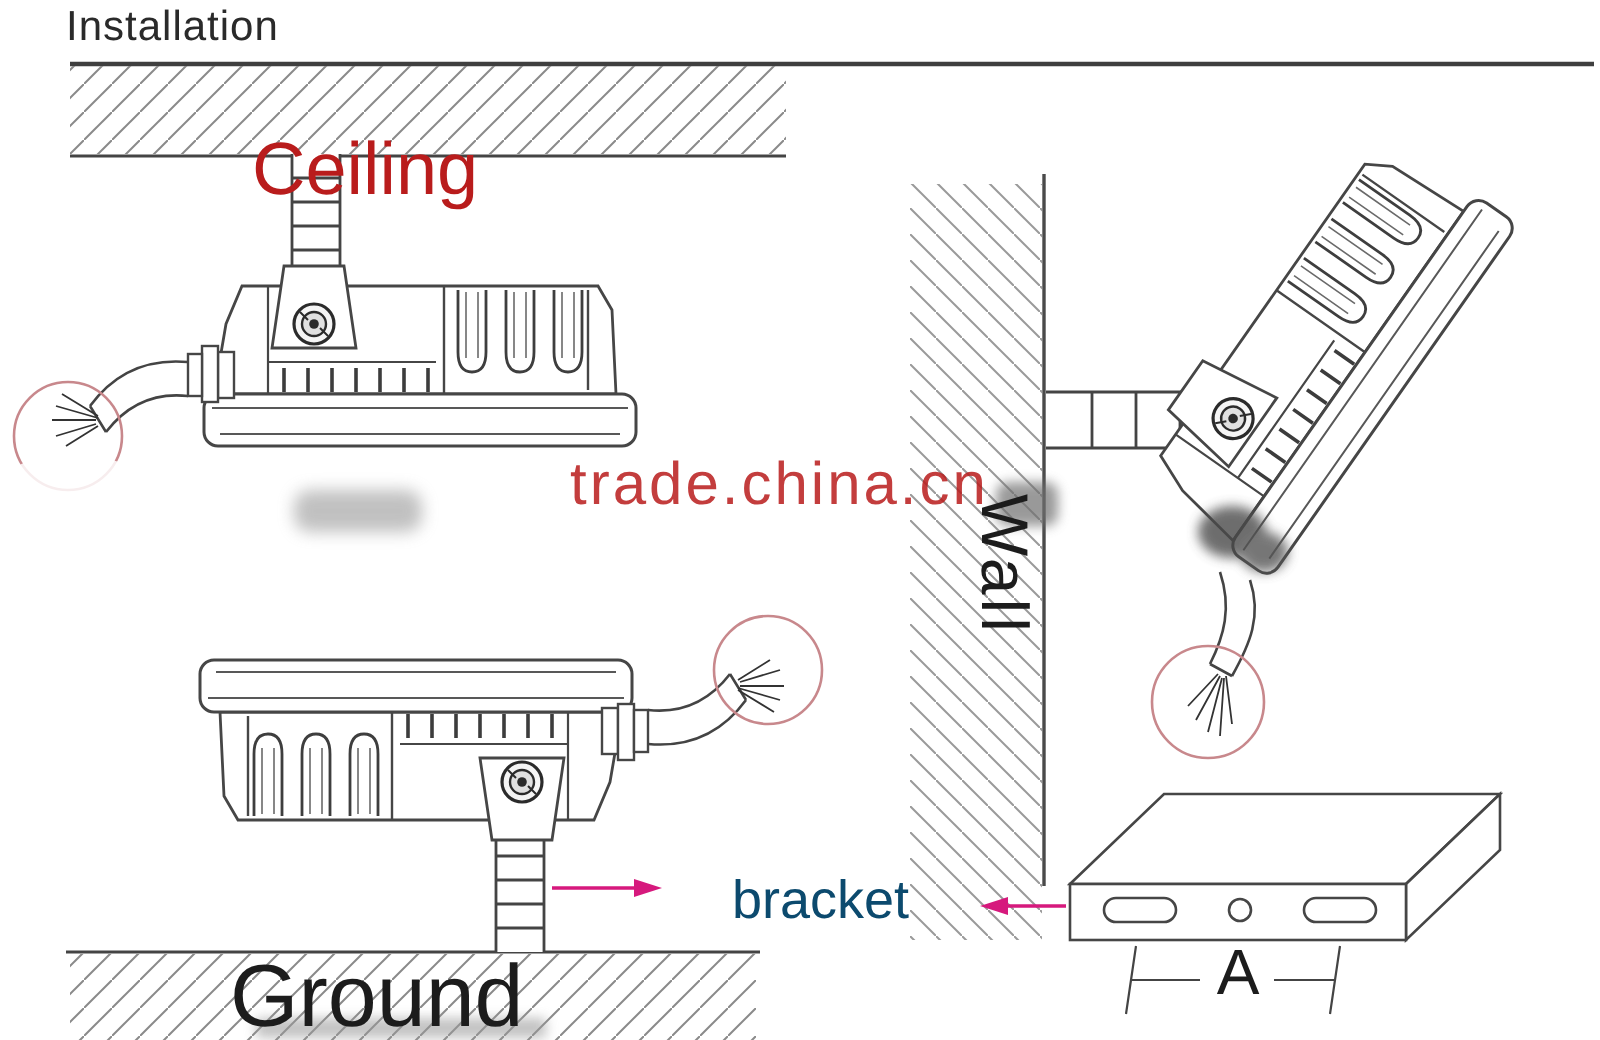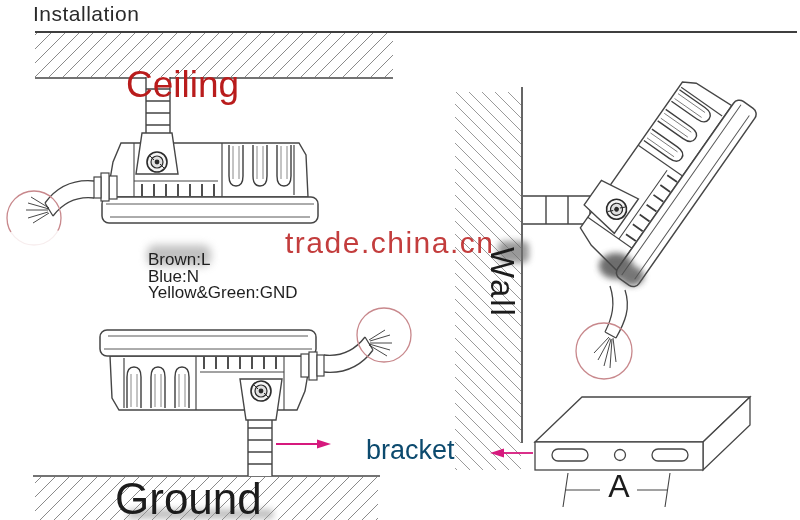--- a/index.html
+++ b/index.html
@@ -136,20 +136,15 @@
   <div class="smudge s1"></div>
   <div class="smudge s2"></div>
   <div class="smudge s3"></div>
 
   <div class="t title">Installation</div>
   <div class="t ceiling">Ceiling</div>
   <div class="t ground">Ground</div>
   <div class="t wall">Wall</div>
   <div class="t bracket">bracket</div>
   <div class="t dimA">A</div>
-  <div class="wires">
-    <div>Brown:L</div>
-    <div>Blue:N</div>
-    <div>Yellow&amp;Green:GND</div>
-  </div>
   <div class="t watermark">trade.china.cn</div>
 
 </div>
 
 </body></html>

